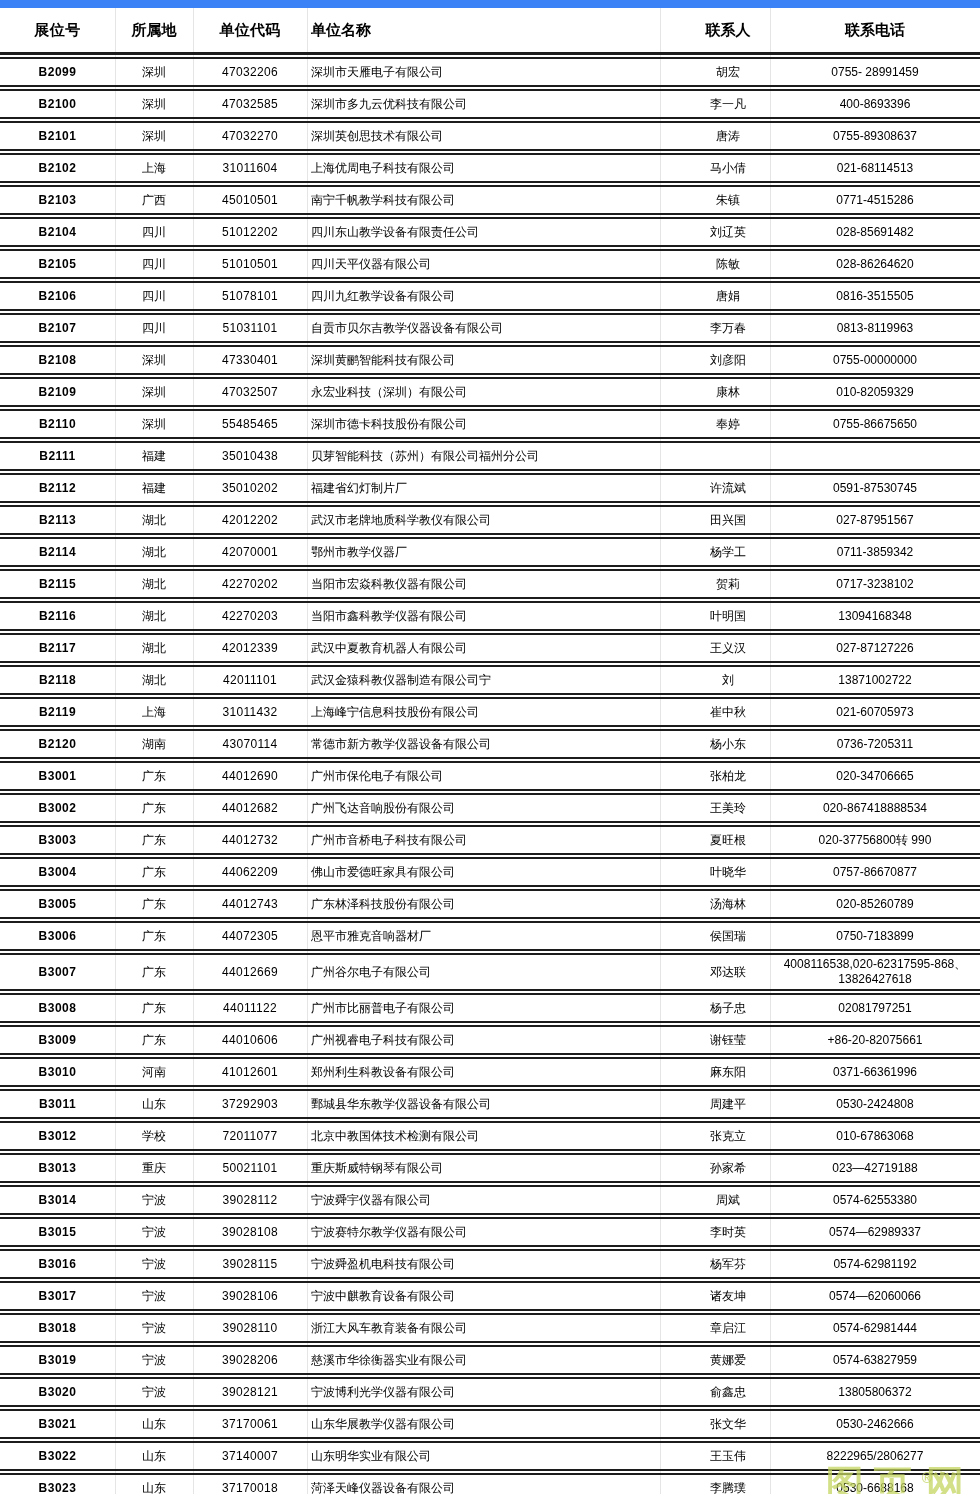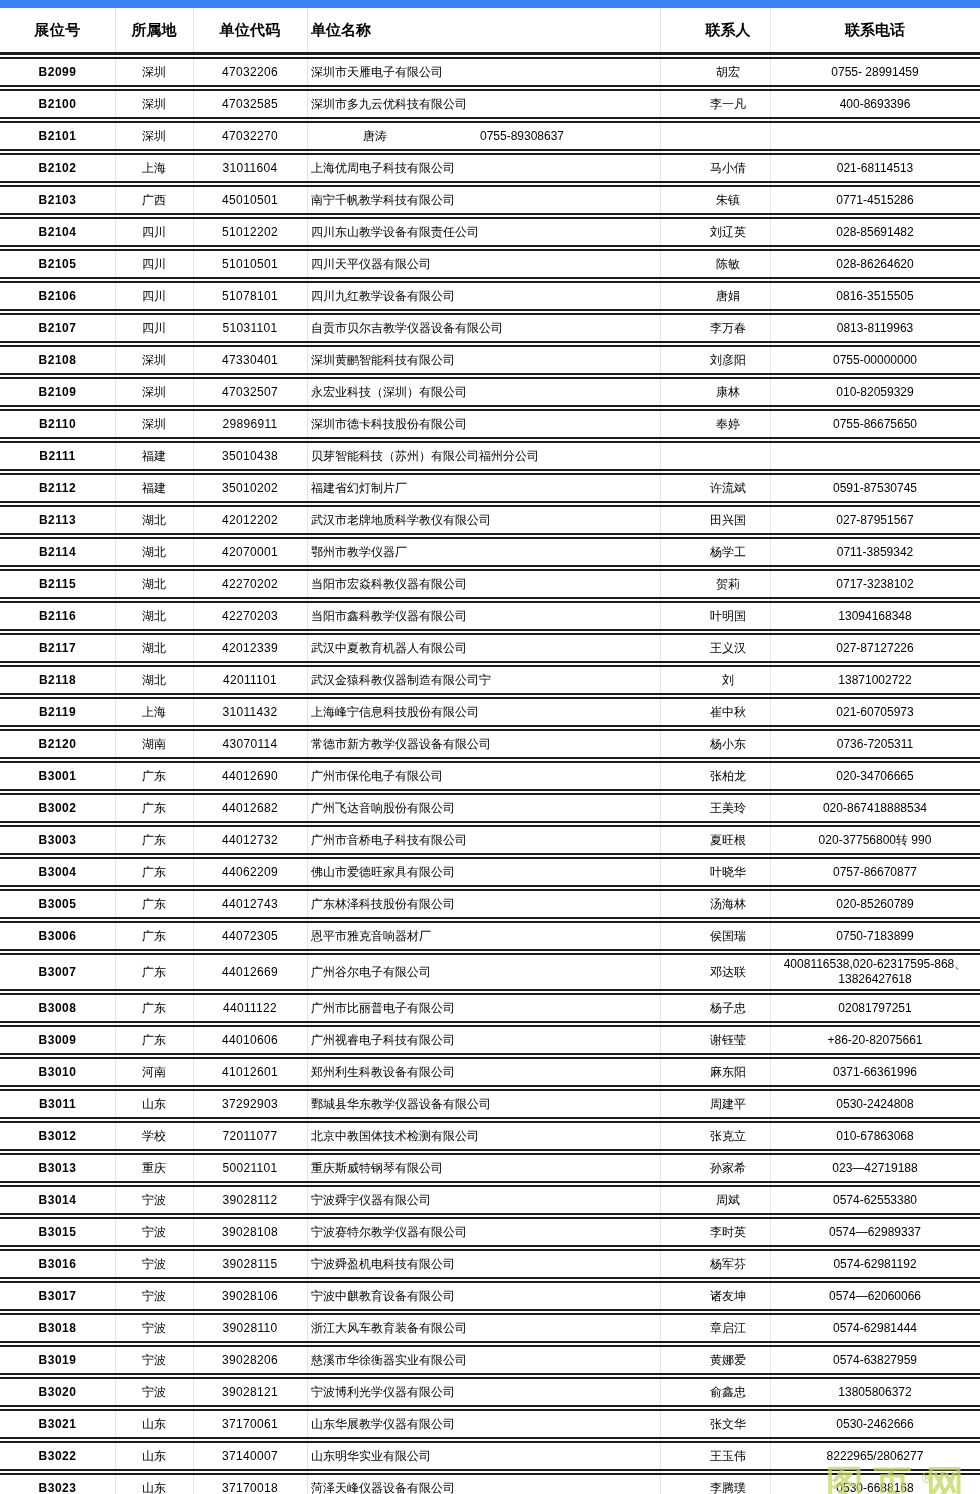--- a/index.html
+++ b/index.html
@@ -122,20 +122,21 @@
         <div class="cell c-code">47032585</div>
         <div class="cell c-company">深圳市多九云优科技有限公司</div>
         <div class="cell c-contact">李一凡</div>
         <div class="cell c-phone">400-8693396</div>
       </div>
 
       <div class="row">
         <div class="cell c-booth">B2101</div>
         <div class="cell c-region">深圳</div>
         <div class="cell c-code">47032270</div>
+        <div class="cell c-company">深圳英创思技术有限公司</div>
         <div class="cell c-contact">唐涛</div>
         <div class="cell c-phone">0755-89308637</div>
       </div>
 
       <div class="row">
         <div class="cell c-booth">B2102</div>
         <div class="cell c-region">上海</div>
         <div class="cell c-code">31011604</div>
         <div class="cell c-company">上海优周电子科技有限公司</div>
         <div class="cell c-contact">马小倩</div>
@@ -201,21 +202,21 @@
         <div class="cell c-region">深圳</div>
         <div class="cell c-code">47032507</div>
         <div class="cell c-company">永宏业科技（深圳）有限公司</div>
         <div class="cell c-contact">康林</div>
         <div class="cell c-phone">010-82059329</div>
       </div>
 
       <div class="row">
         <div class="cell c-booth">B2110</div>
         <div class="cell c-region">深圳</div>
-        <div class="cell c-code">29896911</div>
+        <div class="cell c-code">55485465</div>
         <div class="cell c-company">深圳市德卡科技股份有限公司</div>
         <div class="cell c-contact">奉婷</div>
         <div class="cell c-phone">0755-86675650</div>
       </div>
 
       <div class="row">
         <div class="cell c-booth">B2111</div>
         <div class="cell c-region">福建</div>
         <div class="cell c-code">35010438</div>
         <div class="cell c-company">贝芽智能科技（苏州）有限公司福州分公司</div>

